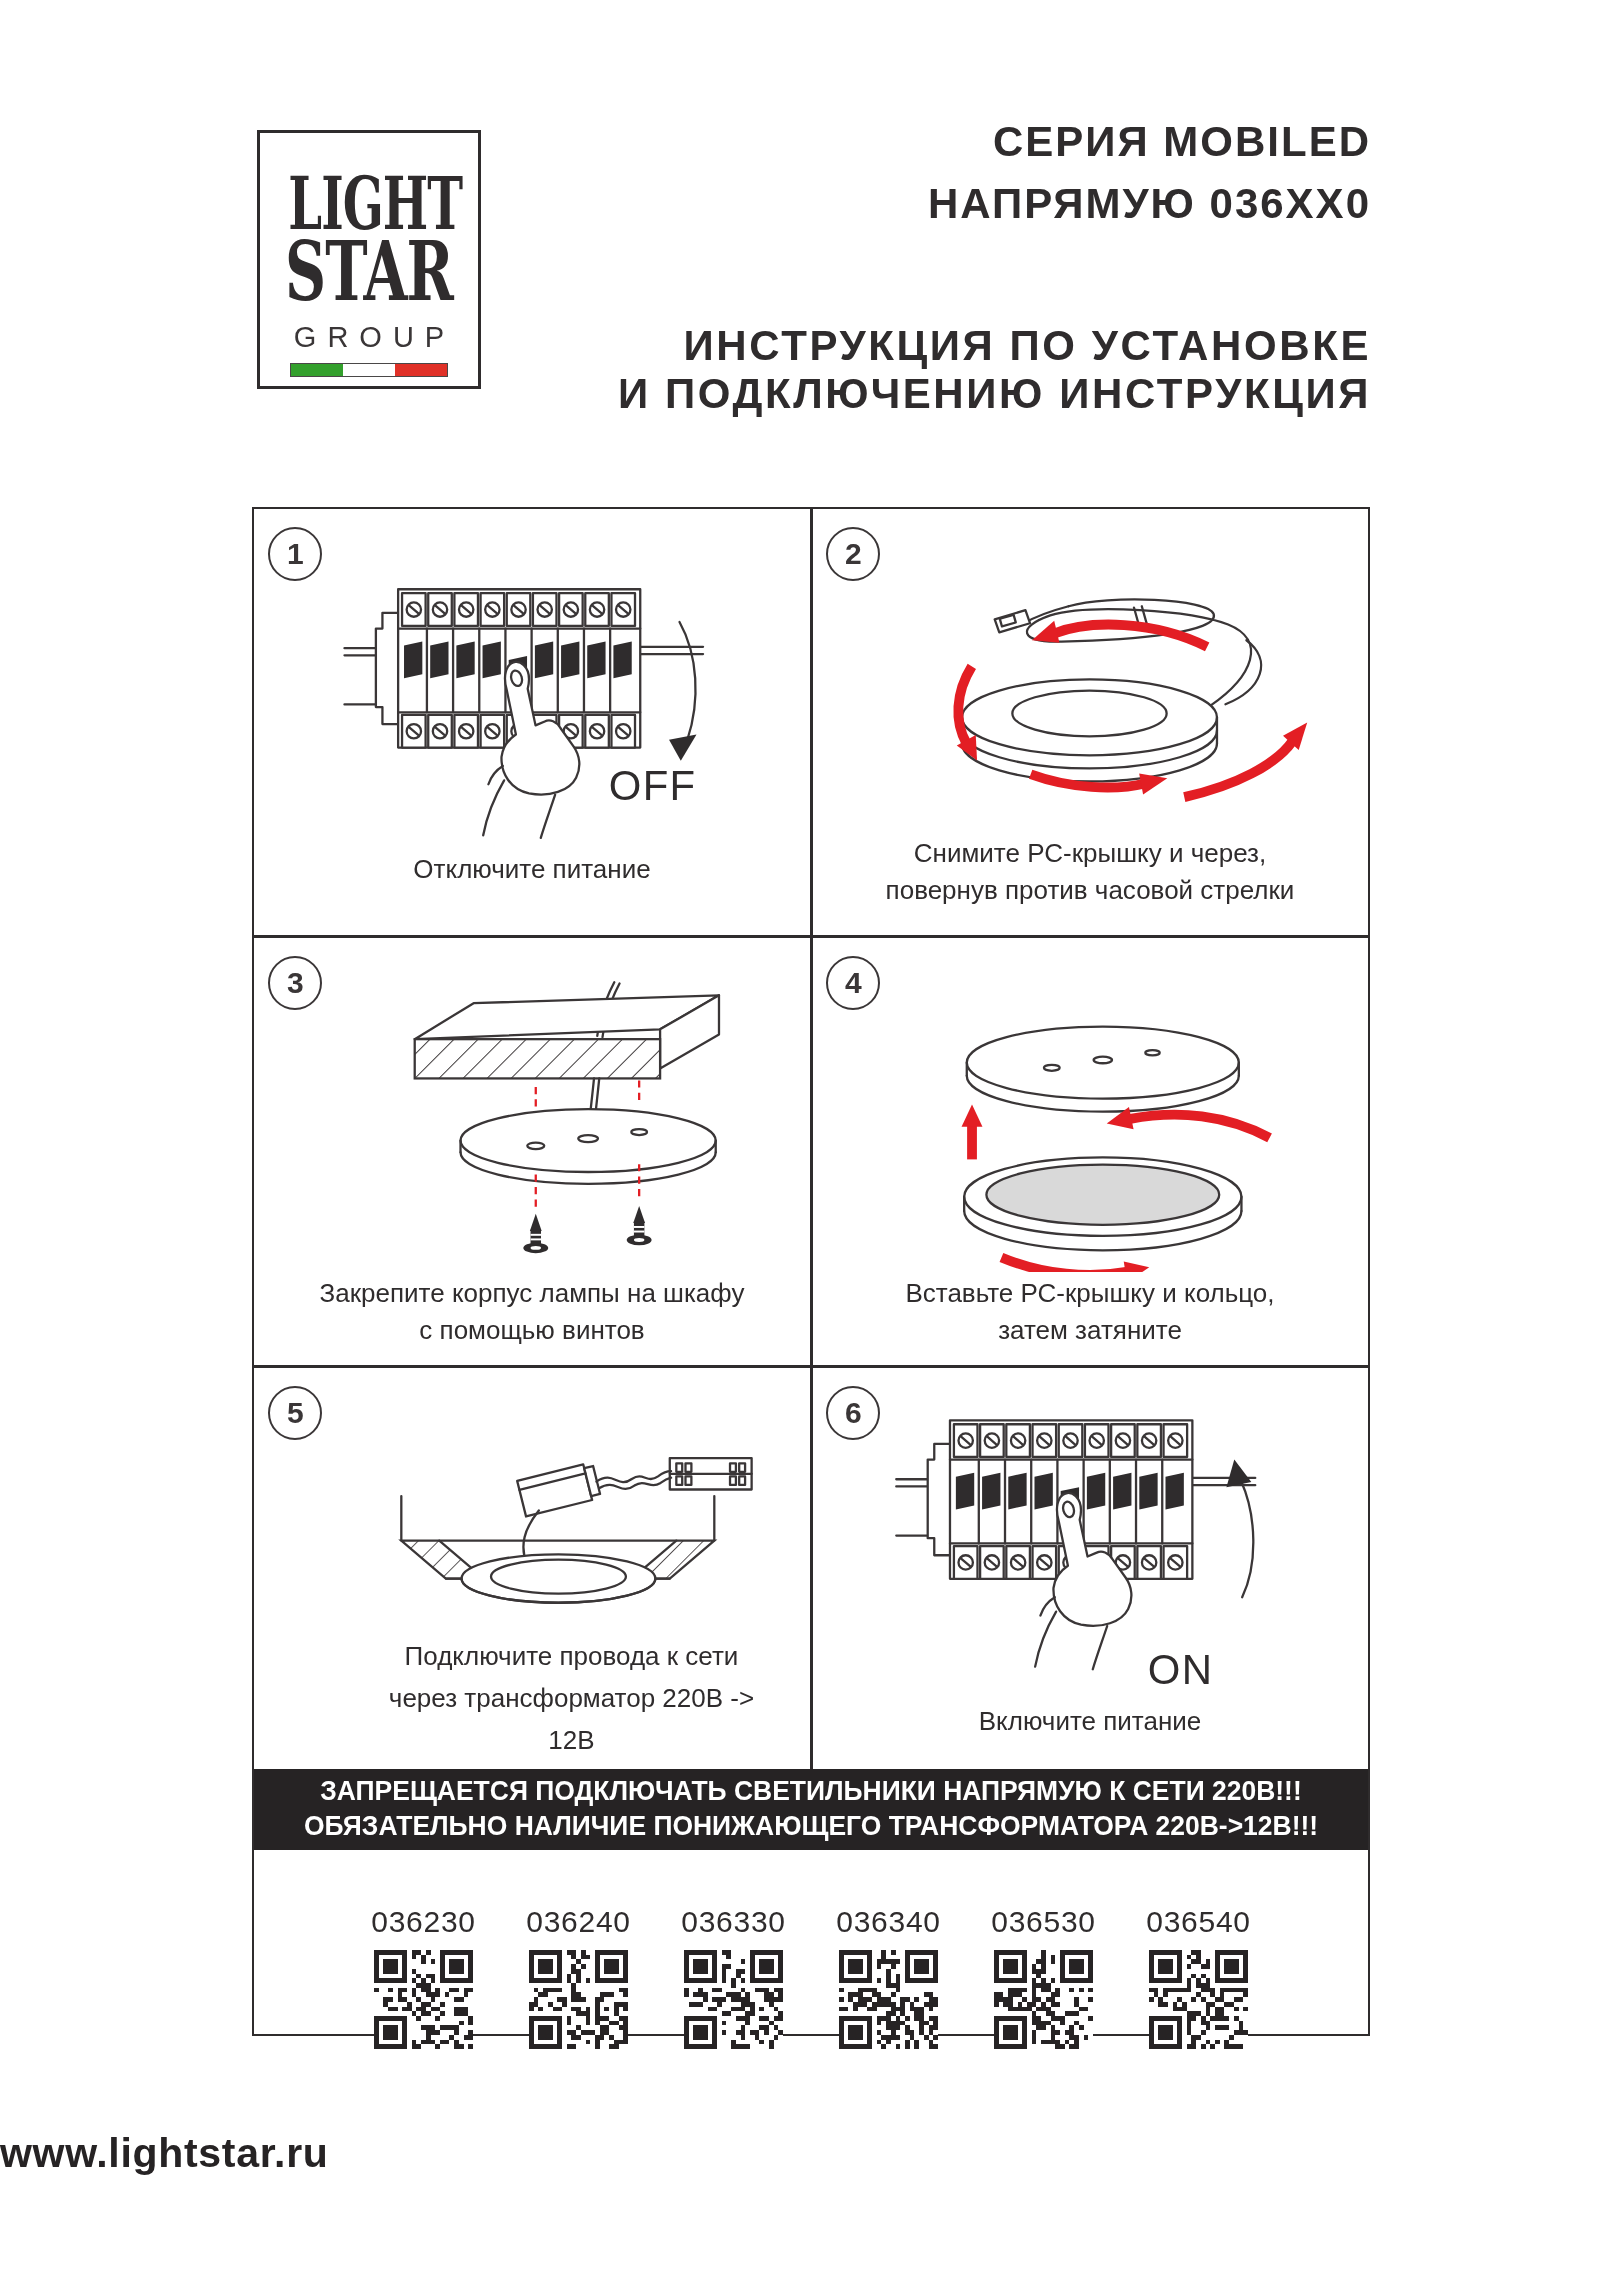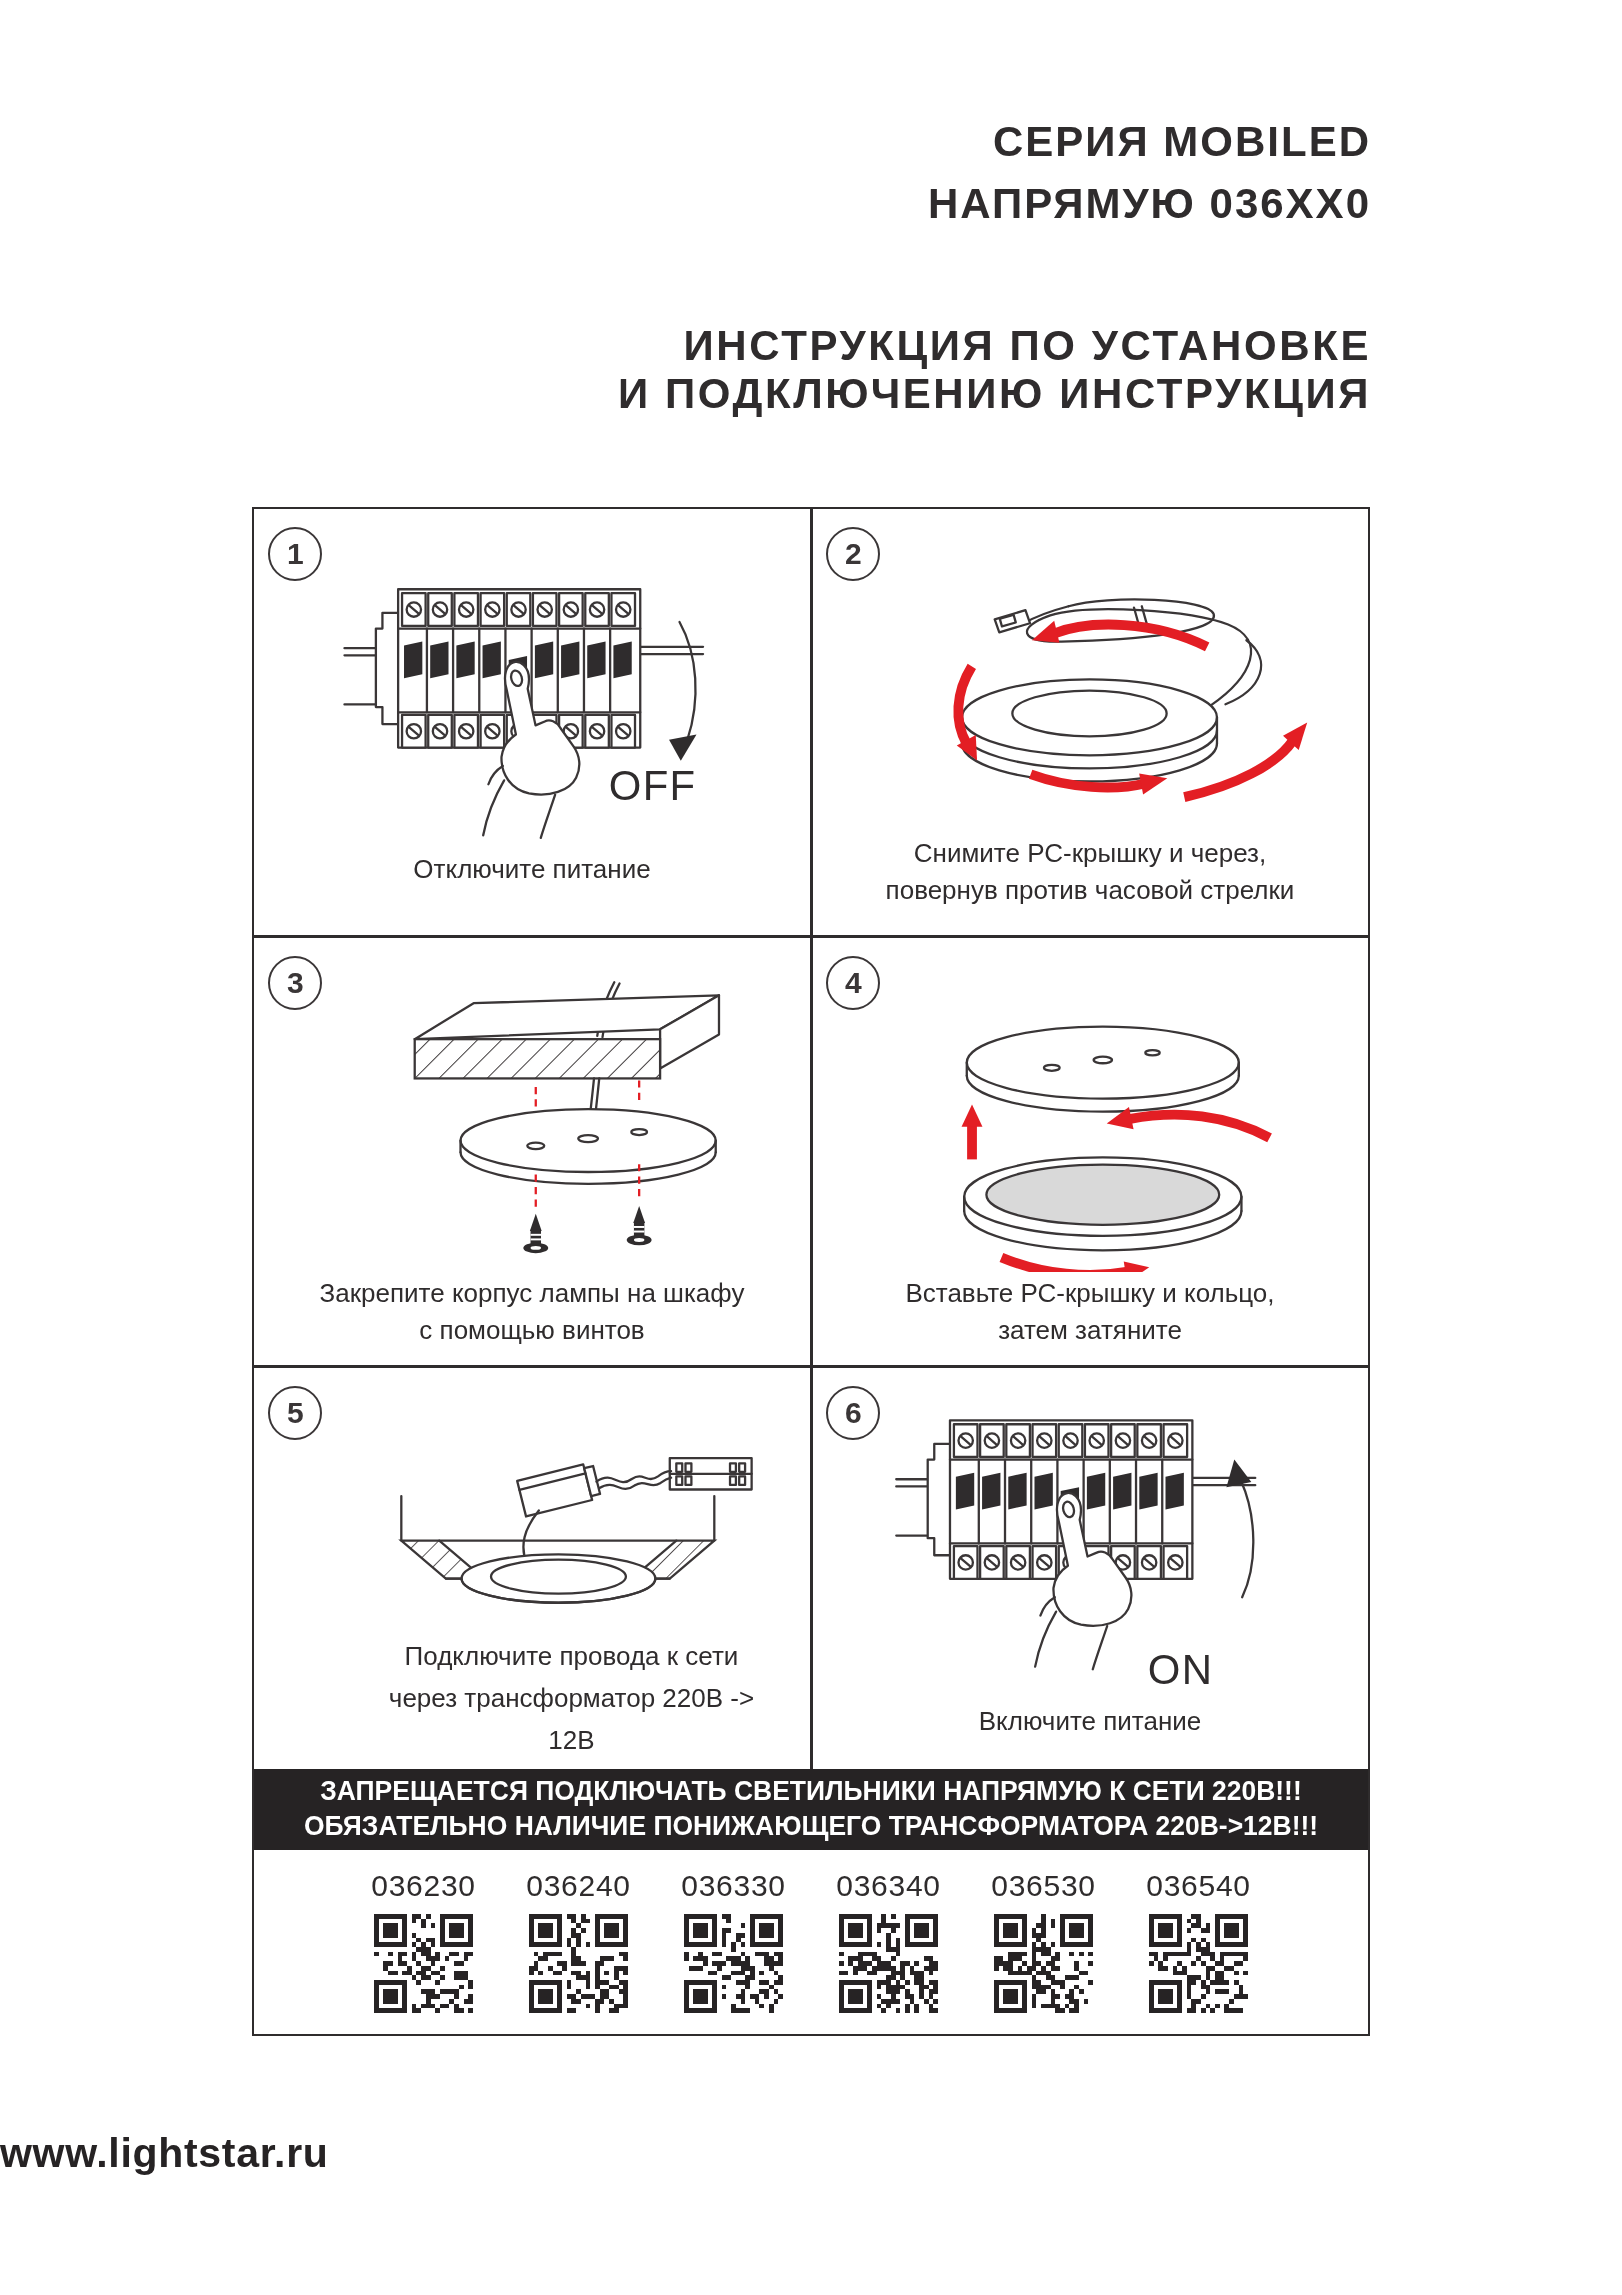--- a/index.html
+++ b/index.html
@@ -49,21 +49,21 @@
   .swlabel{font-family:"Liberation Sans",sans-serif;font-size:64px;fill:#2f2c2d;letter-spacing:2px;}
 
   
   .banner{position:absolute;left:0;top:1260px;width:1114px;height:81px;background:#262324;
       color:#ffffff;text-align:center;font-weight:bold;font-size:27px;line-height:35px;padding-top:4.6px;
       box-sizing:border-box;}
   .banner div{transform:scaleX(.98);}
 
   
   .qr-row{position:absolute;left:92px;top:1338px;width:931px;height:187px;display:flex;}
-  .qr-item{width:155px;text-align:center;}
+  .qr-item{width:155px;text-align:center;margin-top:36px;}
   .qr-num{margin-top:22px;font-size:30px;letter-spacing:0.7px;color:#2f2c2d;}
   .qr-item svg{margin-top:10.5px;}
 
   .footer{position:absolute;left:0;top:2130px;width:100%;text-align:left;
       font-size:41px;font-weight:bold;letter-spacing:0.7px;color:#262324;}
 </style>
 </head>
 <body>
 
 <svg width="0" height="0" style="position:absolute" aria-hidden="true">
@@ -142,20 +142,30 @@
       <path d="M252,352 C238,376 226,404 220,436" class="ln" stroke-width="4"></path>
       <path d="M330,374 C322,398 314,420 308,440" class="ln" stroke-width="4"></path>
       <path d="M250,330 C240,336 232,346 228,358" class="ln"></path>
       <ellipse cx="271" cy="196" rx="8" ry="12" transform="rotate(-16 271 196)" class="lnf"></ellipse>
     </g>
   </defs>
 </svg>
 
 <div class="page">
 
+  <div class="logo-box">
+    <div class="logo-light">LIGHT</div>
+    <div class="logo-star">STAR</div>
+    <div class="logo-group">GROUP</div>
+    <div class="logo-flag">
+      <span style="background:#33a02c"></span>
+        <span style="background:#ffffff"></span>
+        <span style="background:#e03127"></span>
+    </div>
+  </div>
 
   <div class="header">
     <div class="h-series">СЕРИЯ MOBILED</div>
     <div class="h-articles">НАПРЯМУЮ 036ХХ0</div>
     <div class="h-title">
       <div>ИНСТРУКЦИЯ ПО УСТАНОВКЕ</div>
       <div>И ПОДКЛЮЧЕНИЮ ИНСТРУКЦИЯ</div>
     </div>
   </div>
 

